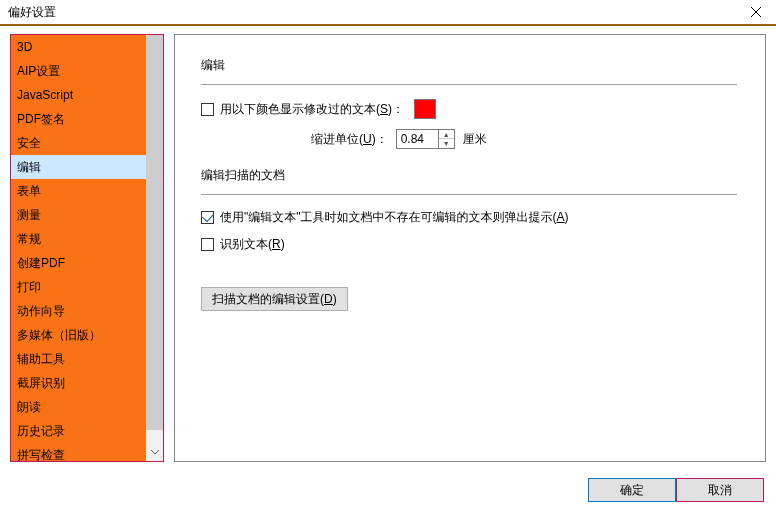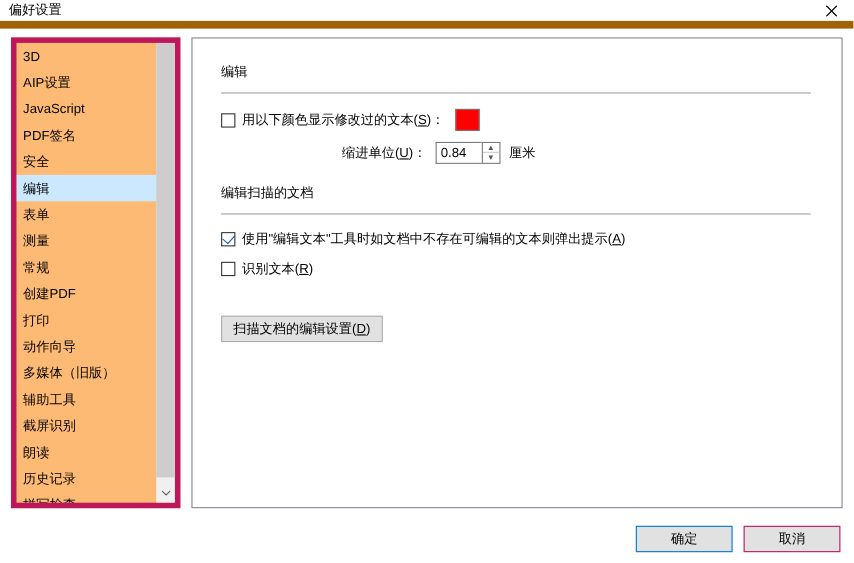--- a/index.html
+++ b/index.html
@@ -13,21 +13,21 @@
     height: 512px;
     overflow: hidden;
     position: relative;
   }
   .titlebar {
     height: 26px;
     display: flex;
     align-items: center;
     justify-content: space-between;
     padding: 0 0 0 8px;
-    border-bottom: 7px solid #a16207;
+    border-bottom: 2px solid #a16207;
     text-align: center;
   }
   .titlebar .title { font-size: 12px; }
   .close-btn {
     width: 40px;
     height: 26px;
     display: flex;
     align-items: center;
     justify-content: center;
     cursor: pointer;
@@ -35,24 +35,24 @@
   .close-btn svg { stroke: #000; }
   .content {
     display: flex;
     gap: 10px;
     padding: 8px 10px 0 10px;
     height: 438px;
   }
   .sidebar-wrap {
     width: 154px;
     height: 428px;
-    border: 5px solid #be185d;
+    border: 1px solid #be185d;
     position: relative;
     overflow: hidden;
-    background: #fdba74;
+    background: #f97316;
   }
   .sidebar {
     position: absolute;
     top: 0; left: 0; right: 17px; bottom: 0;
     overflow: hidden;
   }
   .sidebar-item {
     height: 24px;
     line-height: 24px;
     padding-left: 6px;
@@ -176,21 +176,20 @@
     font-family: inherit;
     font-size: 12px;
     cursor: pointer;
     margin-top: 24px;
   }
   .button-row {
     position: absolute;
     bottom: 10px;
     right: 12px;
     display: flex;
-    gap: 10px;
   }
   .dlg-btn {
     width: 88px;
     height: 24px;
     border: 1px solid #be185d;
     background: #e1e1e1;
     font-family: inherit;
     font-size: 12px;
     cursor: pointer;
   }

